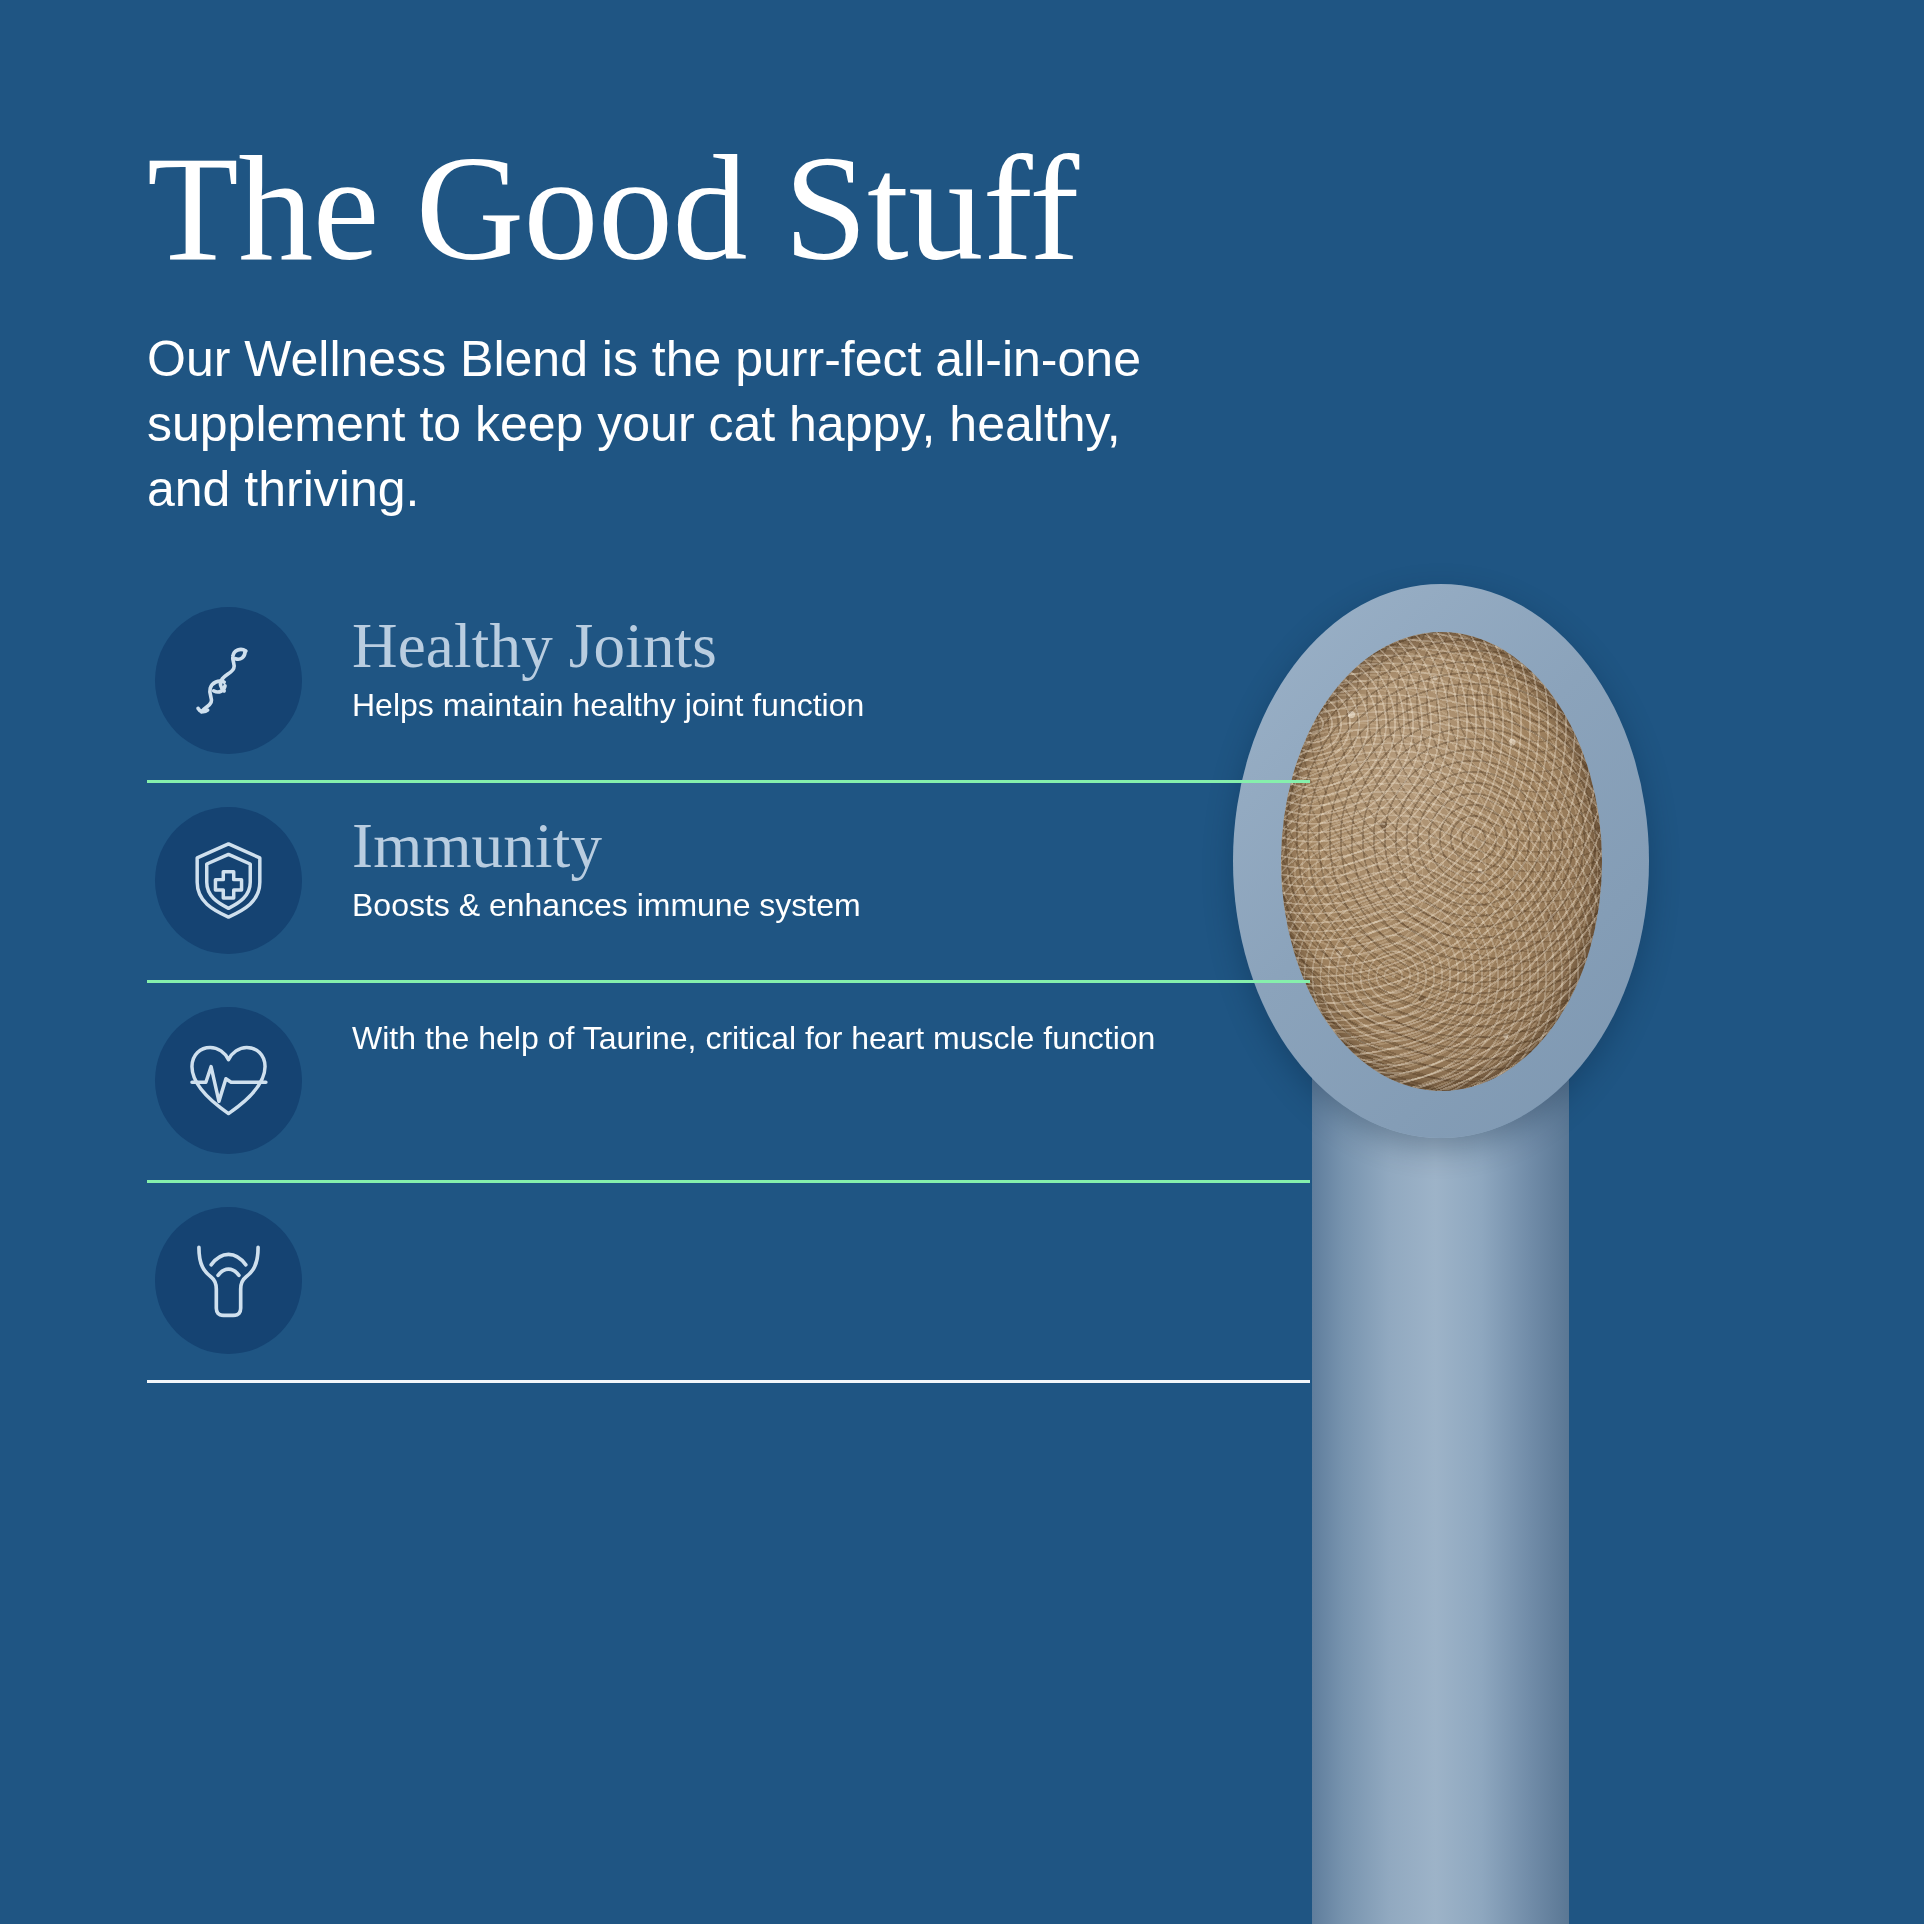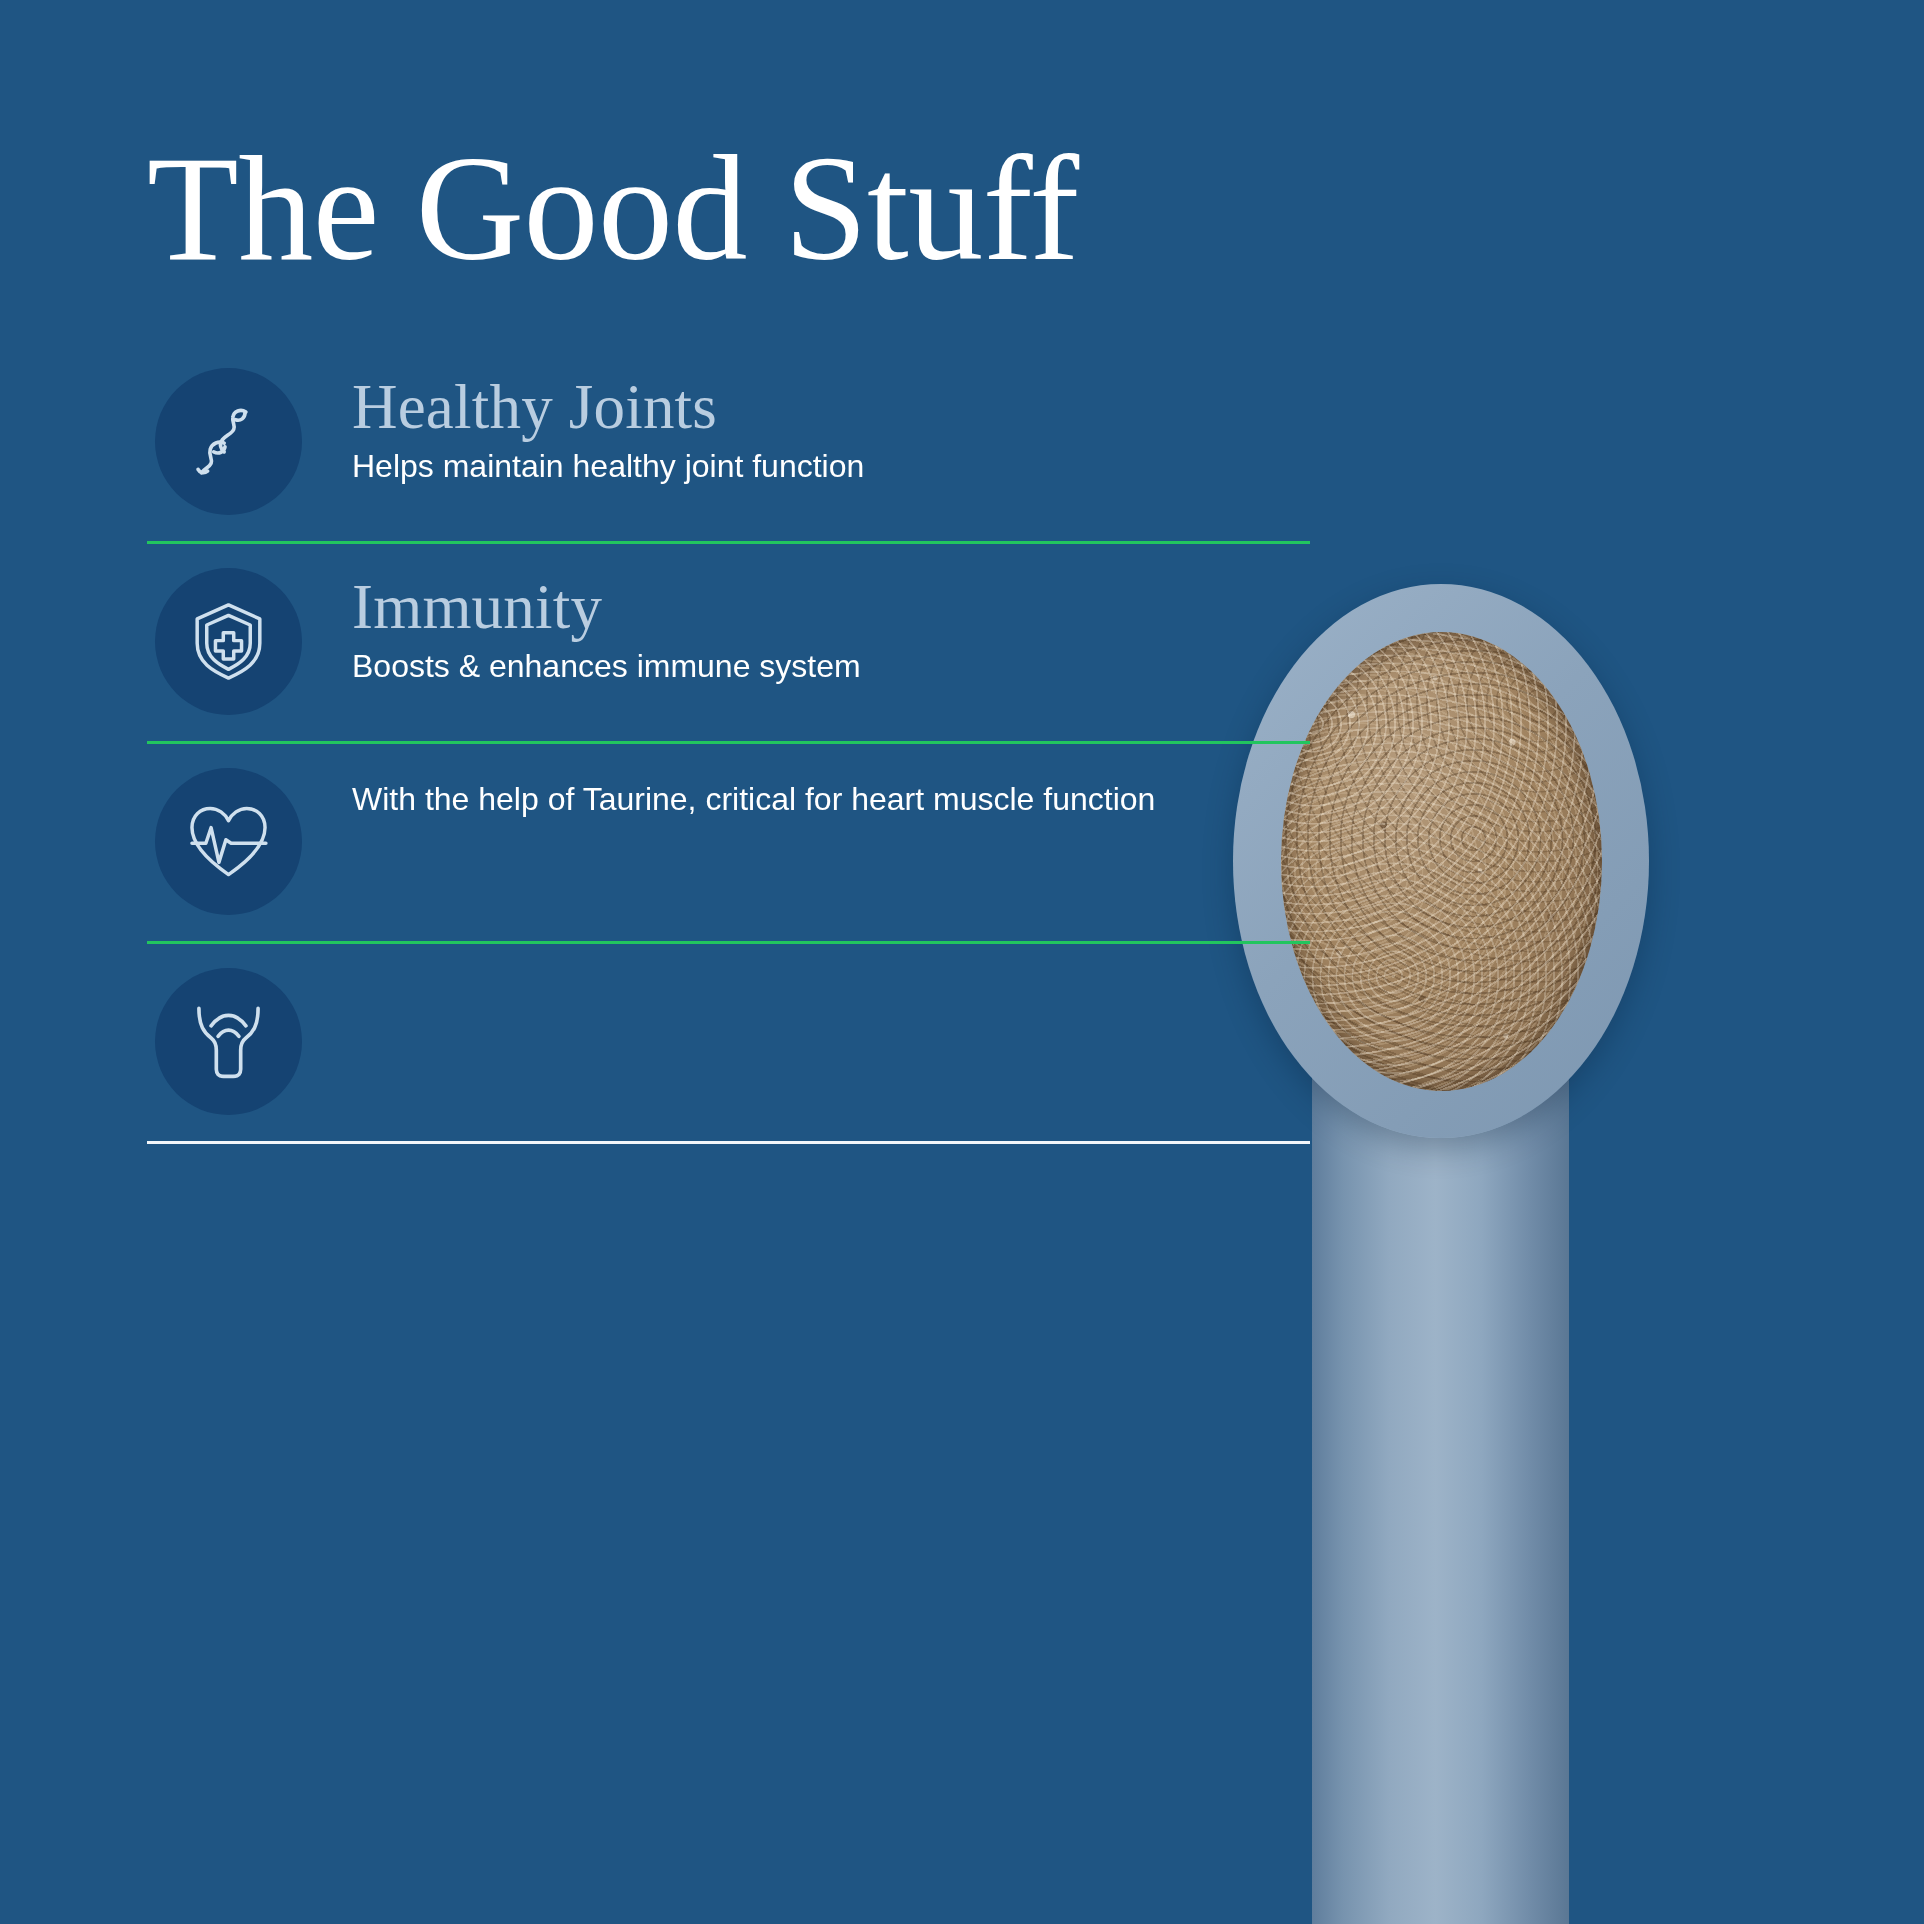--- a/index.html
+++ b/index.html
@@ -102,21 +102,21 @@
   }
 
   #benefits-list { margin-top:61px; width:1163px; }
 
   .benefit-row {
     display:flex;
     align-items:flex-start;
     padding:24px 0 26px 0;
     position:relative;
   }
-  .benefit-row + .benefit-row { border-top:3px solid #22c55e; }
+  .benefit-row + .benefit-row { border-top:3px solid #86efac; }
   #benefits-list .end-divider { border-top:3px solid #f2f6fa; height:0; width:1163px; }
 
   .benefit-icon-wrap {
     flex:0 0 auto;
     width:147px; height:147px;
     border-radius:50%;
     background:#154372;
     display:flex; align-items:center; justify-content:center;
     margin-right:42px;
     margin-left:8px;
@@ -148,20 +148,21 @@
     <div id="tube-powder">
       <div class="grain"></div>
     </div>
   </div>
 </div>
 
 <div id="content">
 
   <h1 id="page-title">The Good Stuff</h1>
 
+  <p id="intro-paragraph">Our Wellness Blend is the purr-fect all-in-one supplement to keep your cat happy, healthy, and thriving.</p>
 
   <div id="benefits-list">
 
     <div class="benefit-row">
       <div class="benefit-icon-wrap">
         <svg viewBox="0 0 100 100" fill="none" stroke="#cfe0ee" stroke-width="4.2" stroke-linecap="round" stroke-linejoin="round">
           <path d="M70 16 c-6-4 -14-1 -15 6 c-1 6 3 9 1 14 c-2 5 -9 7 -13 12 c-4 5 -2 11 2 14"></path>
           <path d="M58 25 c6 2 11 -2 11 -8"></path>
           <path d="M45 52 c-6 -3 -14 0 -16 7 c-2 7 3 11 1 16 c-2 5 -8 6 -11 11"></path>
           <path d="M33 62 c6 3 12 0 13 -6"></path>

